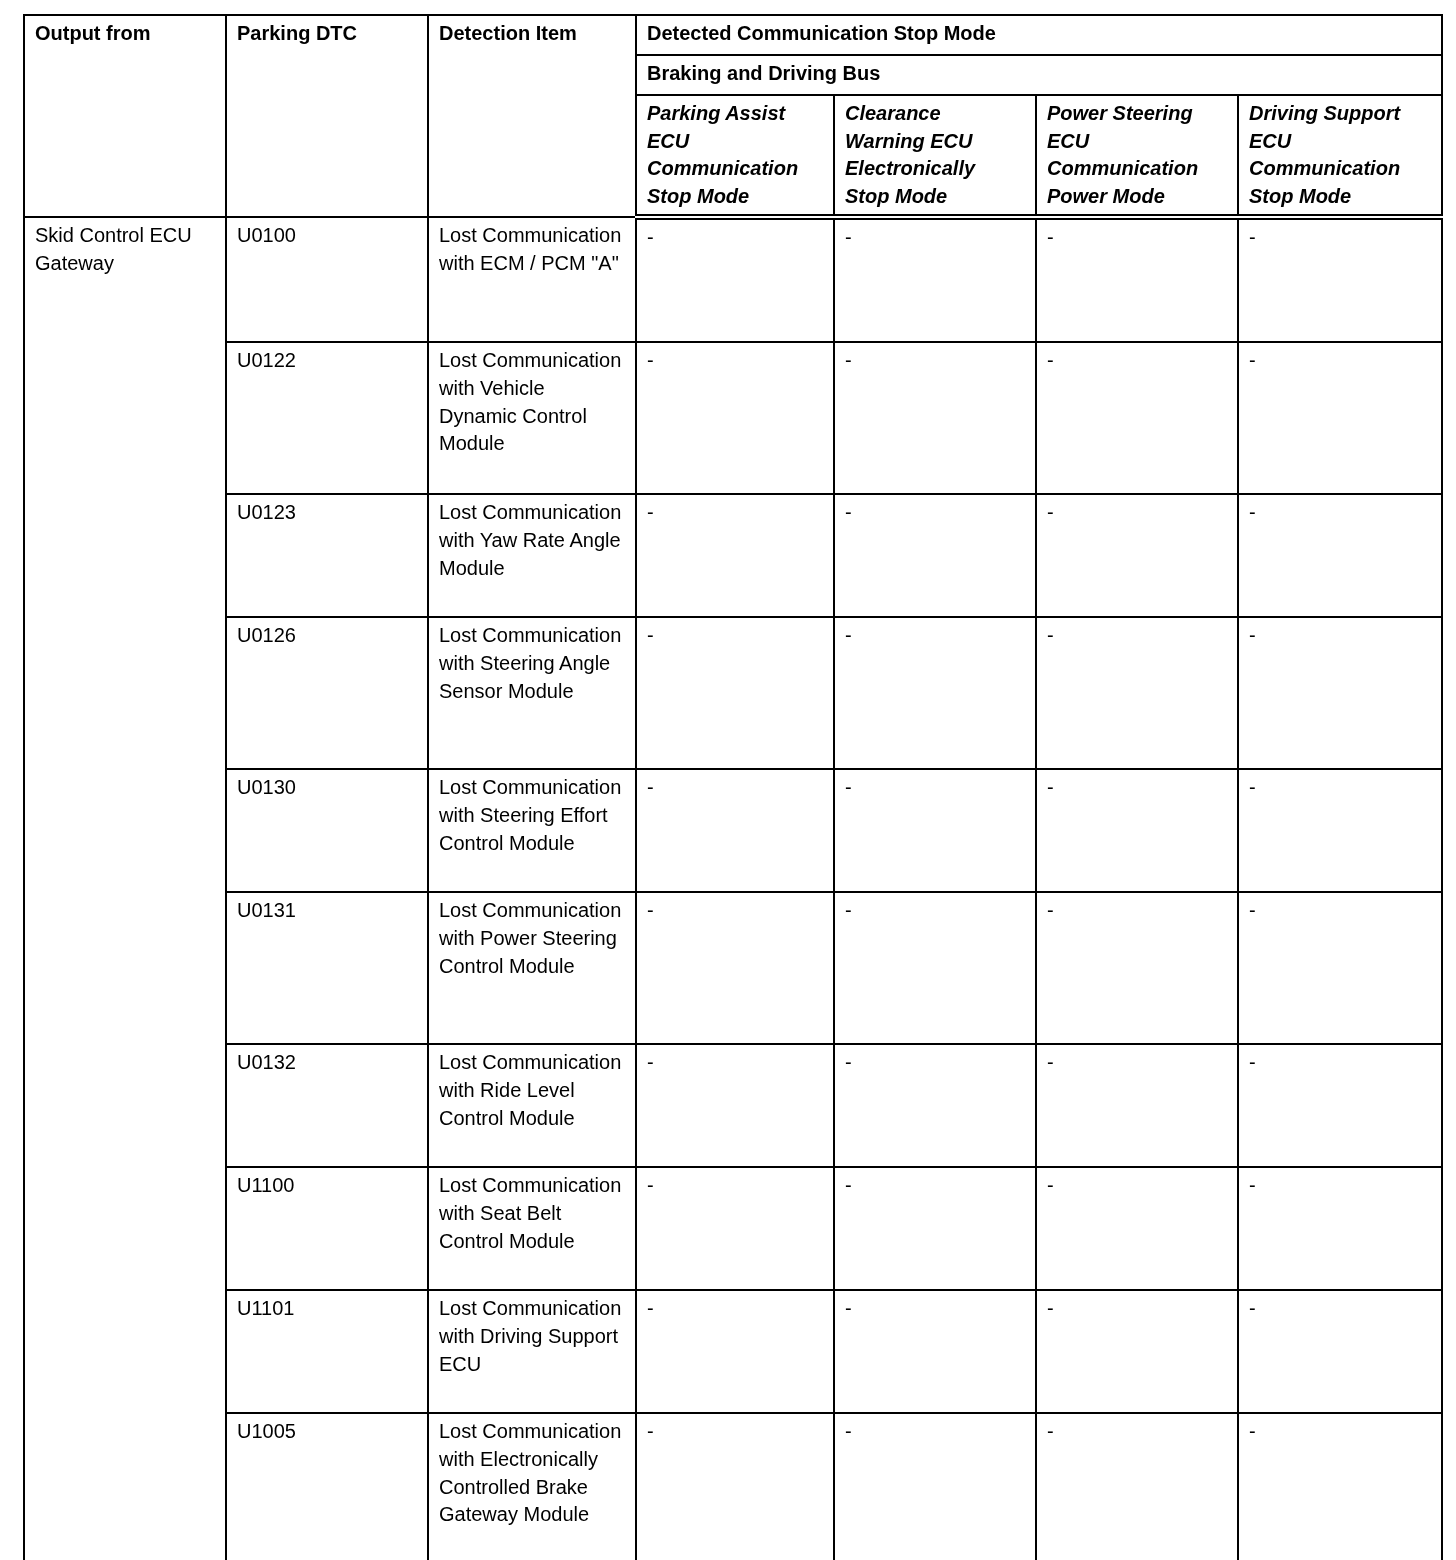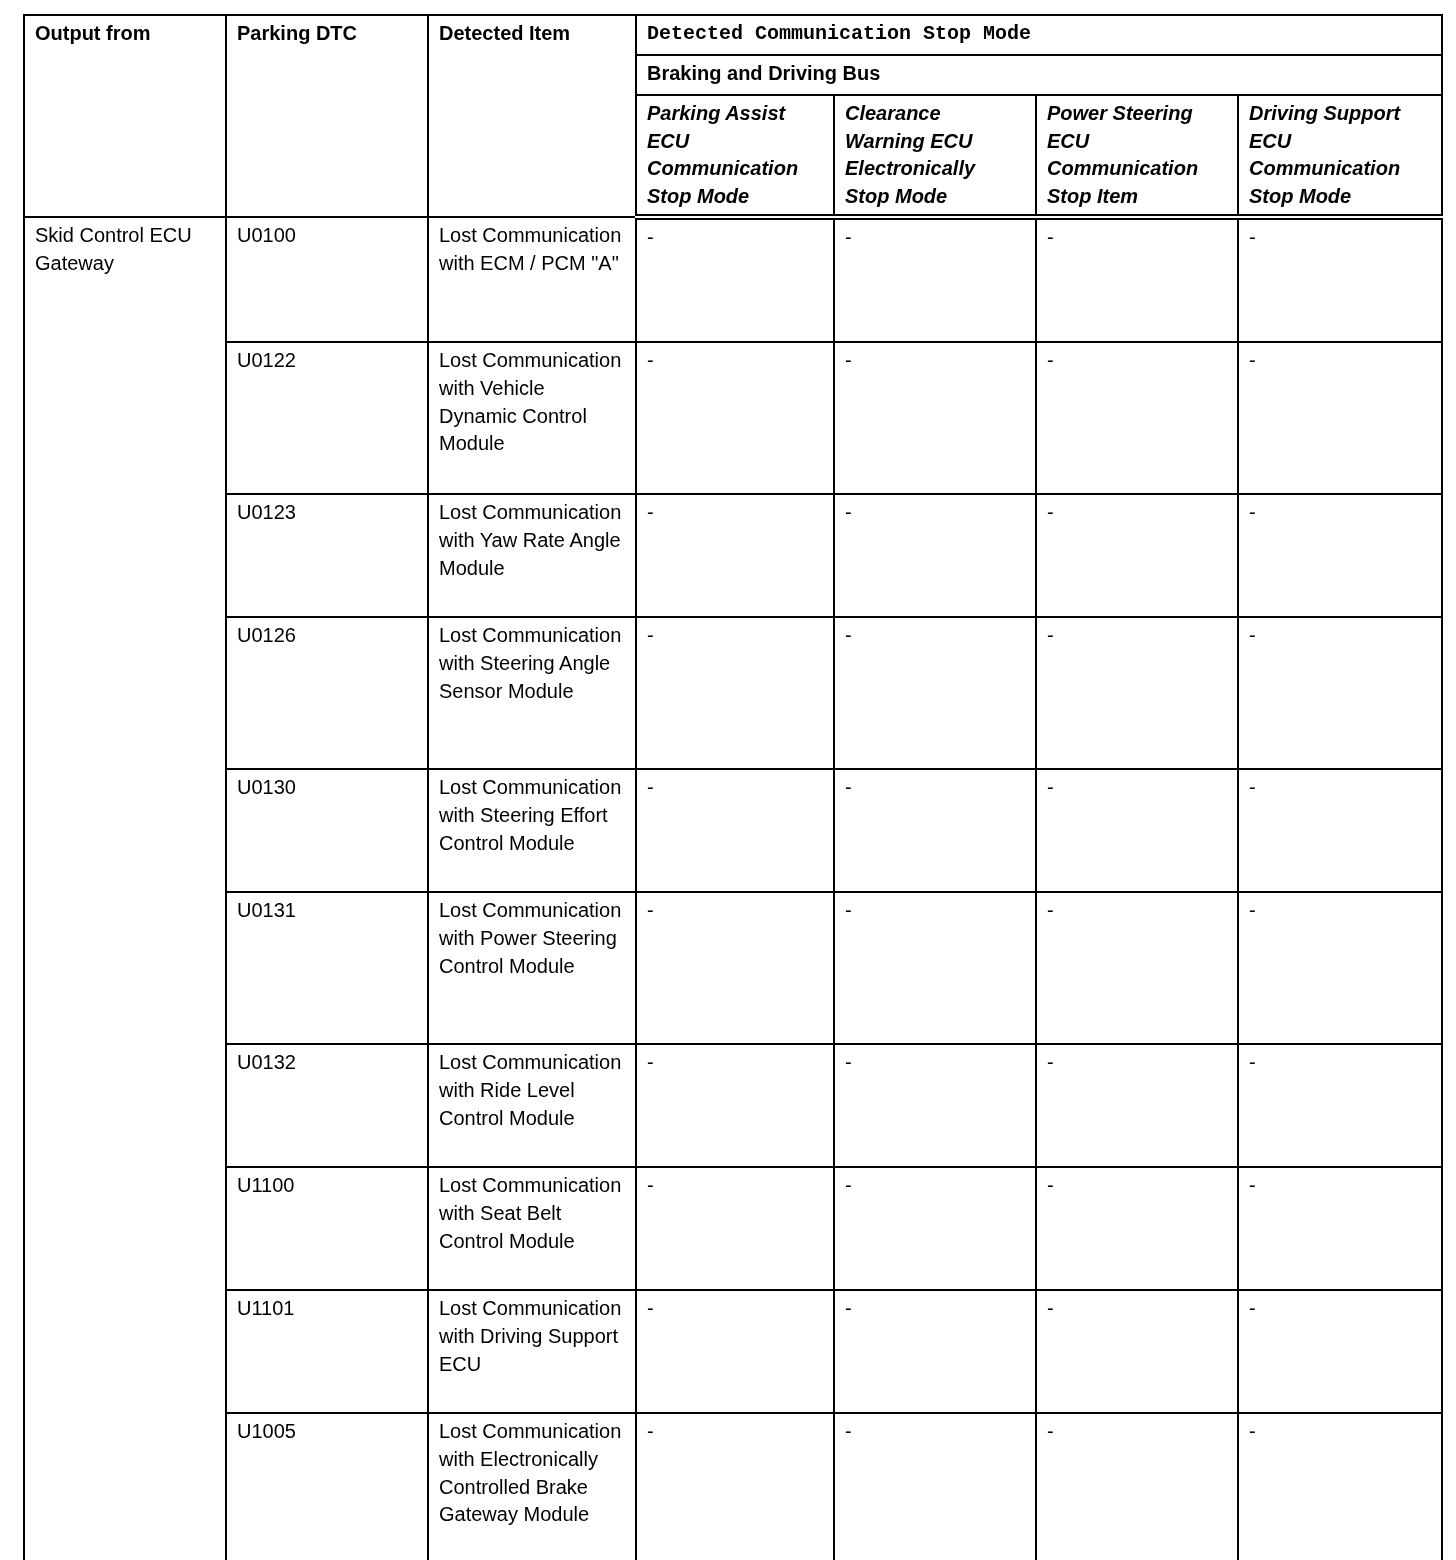--- a/index.html
+++ b/index.html
@@ -14,21 +14,21 @@
     line-height: 27.6px;
   }
   table.dtc td, table.dtc th {
     border: 2px solid #000;
     vertical-align: top;
     text-align: left;
     padding: 4px 10px 4px 10px;
     word-wrap: break-word;
   }
   table.dtc th { font-weight: bold; }
-  th.h-top { height: 30px; padding-top: 5px; padding-bottom: 3px; font-family: Liberation Mono, monospace; }
+  th.h-top { height: 30px; padding-top: 5px; padding-bottom: 3px; }
   th.h-mid { height: 30px; padding-top: 5px; padding-bottom: 3px; }
   th.h-sub { height: 108px; font-style: italic; }
   tr.head-last th, th.tall { border-bottom: 6px double #000; }
   td { font-weight: normal; }
   td.dash { font-size: 20px; }
   tr.r4 td { height: 113px; }
   tr.r5 td { height: 142px; }
 </style>
 </head>
 <body>
@@ -40,30 +40,30 @@
       <col style="width:208px">
     <col style="width:198px">
       <col style="width:202px">
       <col style="width:202px">
       <col style="width:204px">
   </colgroup>
   <thead>
     <tr>
       <th rowspan="3" class="tall">Output from</th>
       <th rowspan="3" class="tall">Parking DTC</th>
-      <th rowspan="3" class="tall">Detected Item</th>
+      <th rowspan="3" class="tall">Detection Item</th>
       <th colspan="4" class="h-top">Detected Communication Stop Mode</th>
     </tr>
     <tr>
       <th colspan="4" class="h-mid">Braking and Driving Bus</th>
     </tr>
     <tr class="head-last">
       <th class="h-sub">Parking Assist ECU Communication Stop Mode</th>
       <th class="h-sub">Clearance Warning ECU Electronically Stop Mode</th>
-      <th class="h-sub">Power Steering ECU Communication Stop Item</th>
+      <th class="h-sub">Power Steering ECU Communication Power Mode</th>
       <th class="h-sub">Driving Support ECU Communication Stop Mode</th>
     </tr>
   </thead>
   <tbody id="tbody">
       <tr class="r4">
         <td rowspan="10">Skid Control ECU Gateway</td>
         <td>U0100</td>
         <td>Lost Communication with ECM / PCM "A"</td>
         <td class="dash">-</td>
         <td class="dash">-</td>

